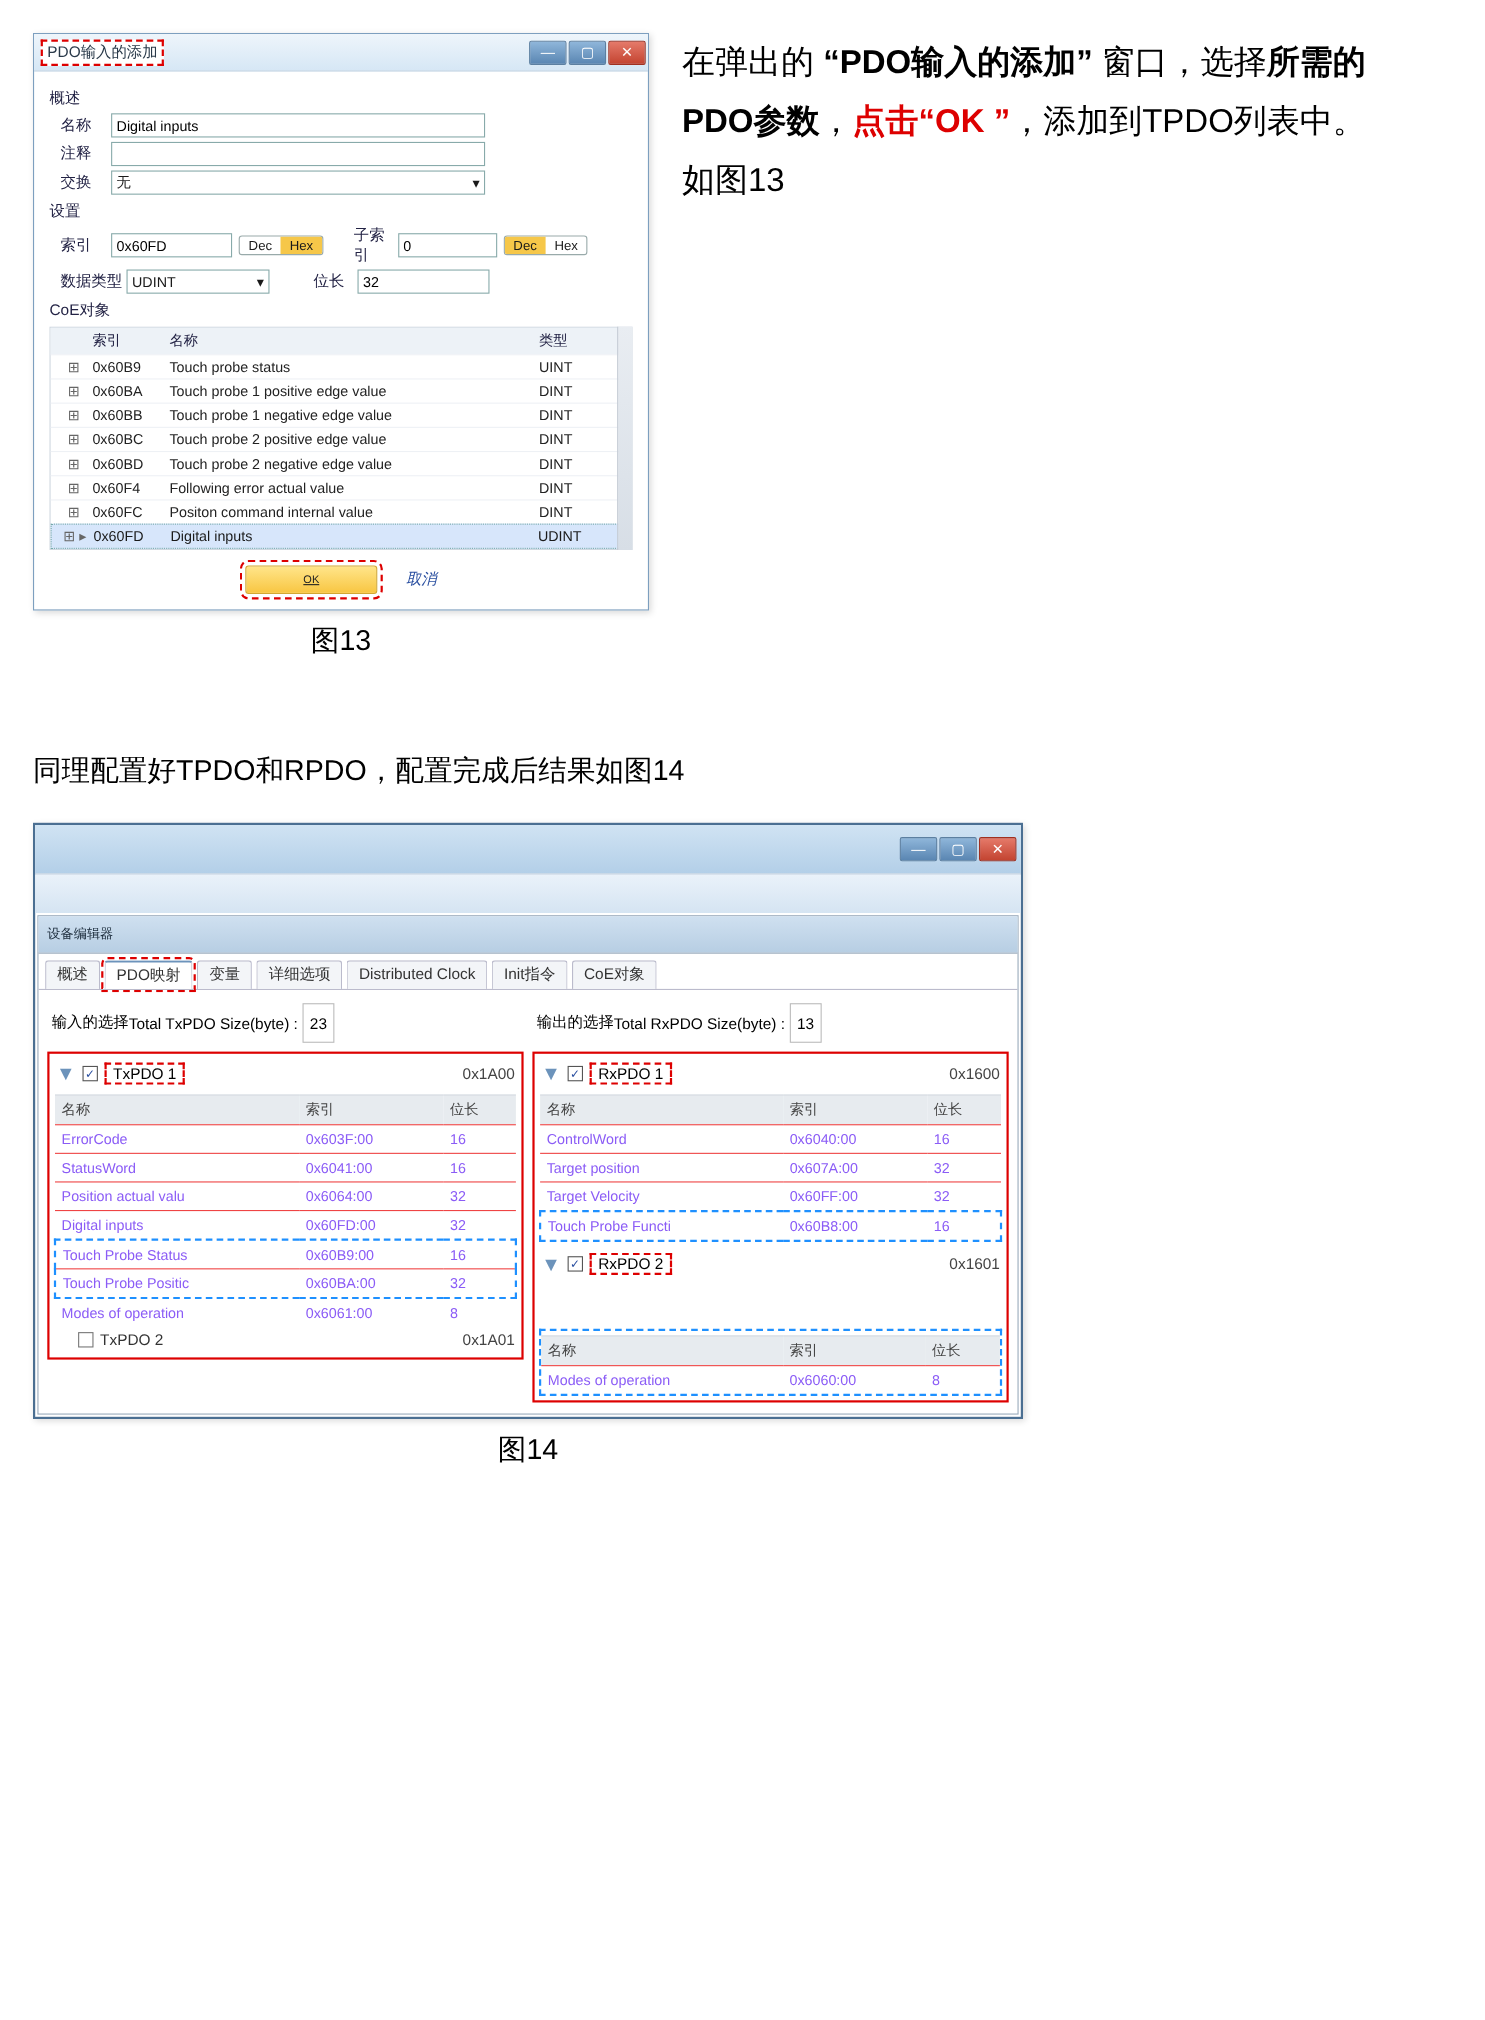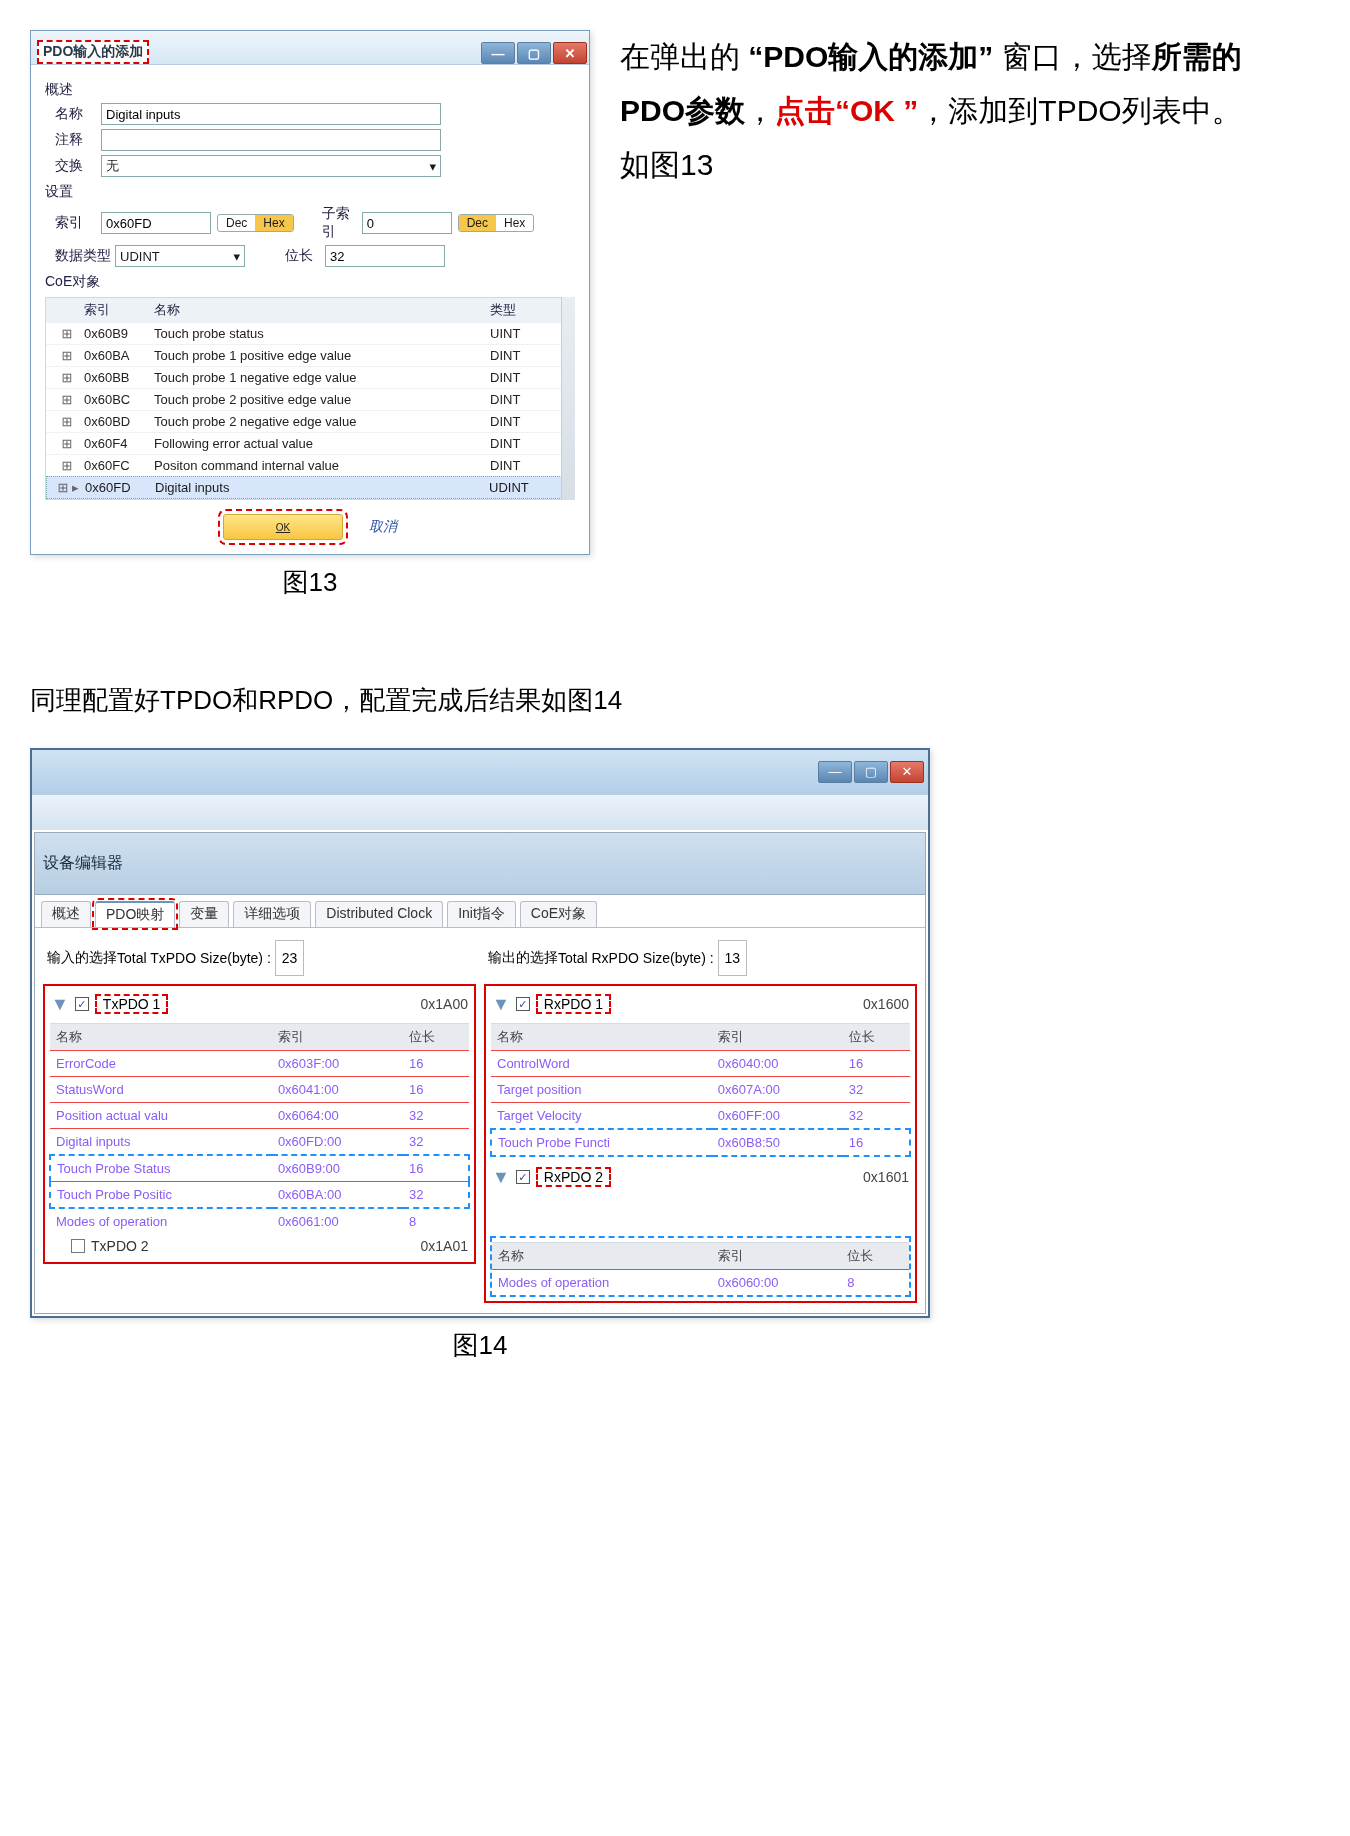--- a/index.html
+++ b/index.html
@@ -22,24 +22,23 @@
     width: 560px;
     border: 1px solid #7d9fbf;
     background: #fff;
     box-shadow: 2px 2px 6px rgba(0,0,0,.15);
   }
   .titlebar {
     height: 34px;
     background: linear-gradient(#eef5fb,#d6e7f5);
     border-bottom: 1px solid #b9cde0;
     display: flex;
-    align-items: flex-end;
+    align-items: center;
     justify-content: space-between;
     padding: 0 2px 0 6px;
-    font-weight: bold;
   }
   .title-text {
     font-size: 14px;
     color: #2a3a4a;
     border: 2px dashed #d00;
     padding: 1px 4px;
     background: #fff;
   }
   .winbtns { display: flex; gap: 2px; }
   .winbtn {
@@ -114,21 +113,21 @@
   }
   .editorbar {
     height:44px;
     background:linear-gradient(#d0e3f3,#b3cfe8);
     display:flex; justify-content:flex-end; align-items:center; padding:0 4px;
   }
   .editor-inner { border:1px solid #9ab; margin:2px; }
   .section-head {
     background:linear-gradient(#cfe0f0,#b7cee3);
     border-bottom:1px solid #9ab;
-    padding:20px 8px; font-size:16px; color:#1a2a3a;
+    padding:8px 8px; font-size:12px; color:#1a2a3a;
   }
   .tabsrow { display:flex; gap:4px; padding:6px 6px 0; border-bottom:1px solid #bbc; }
   .tab {
     border:1px solid #bbc; border-bottom:none;
     padding:3px 10px; font-size:14px; background:#f3f5f8; color:#333;
     border-radius:3px 3px 0 0;
   }
   .tab.sel { background:#fff; border-top:2px solid #6c93bb;
     outline:2px dashed #d00; outline-offset:1px; }
   .cols { display:flex; gap:8px; padding:10px 8px; }
@@ -417,21 +416,21 @@
                 </tr>
                 <tr>
                   <td>Target Velocity</td>
                   <td>0x60FF:00</td>
                   <td>32</td>
                 </tr>
               </tbody>
             <tbody id="rxpdo1-blue" class="dashed-blue">
                 <tr>
                   <td>Touch Probe Functi</td>
-                  <td>0x60B8:50</td>
+                  <td>0x60B8:00</td>
                   <td>16</td>
                 </tr>
               </tbody>
           </table>
           <div class="pdoTitleRow" style="margin-top:6px">
             <span class="tri">▼</span>
             <span class="chk">✓</span>
             <span class="pdo-name">RxPDO 2</span>
             <span class="pdo-id">0x1601</span>
           </div>

